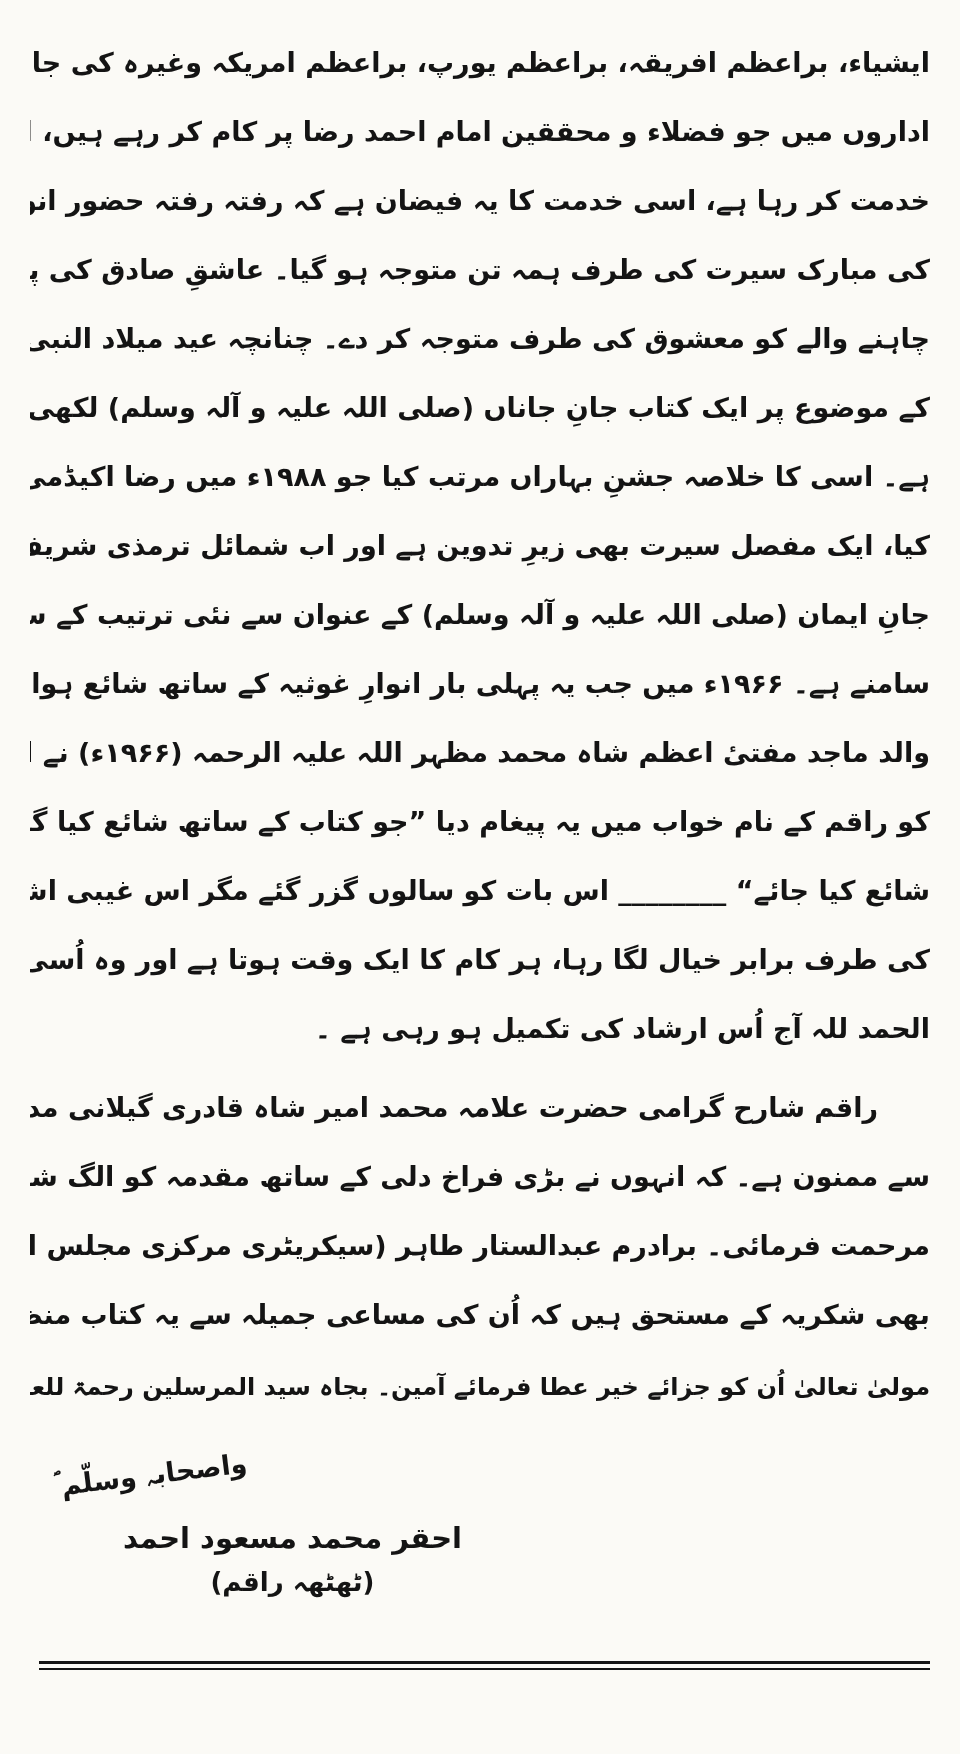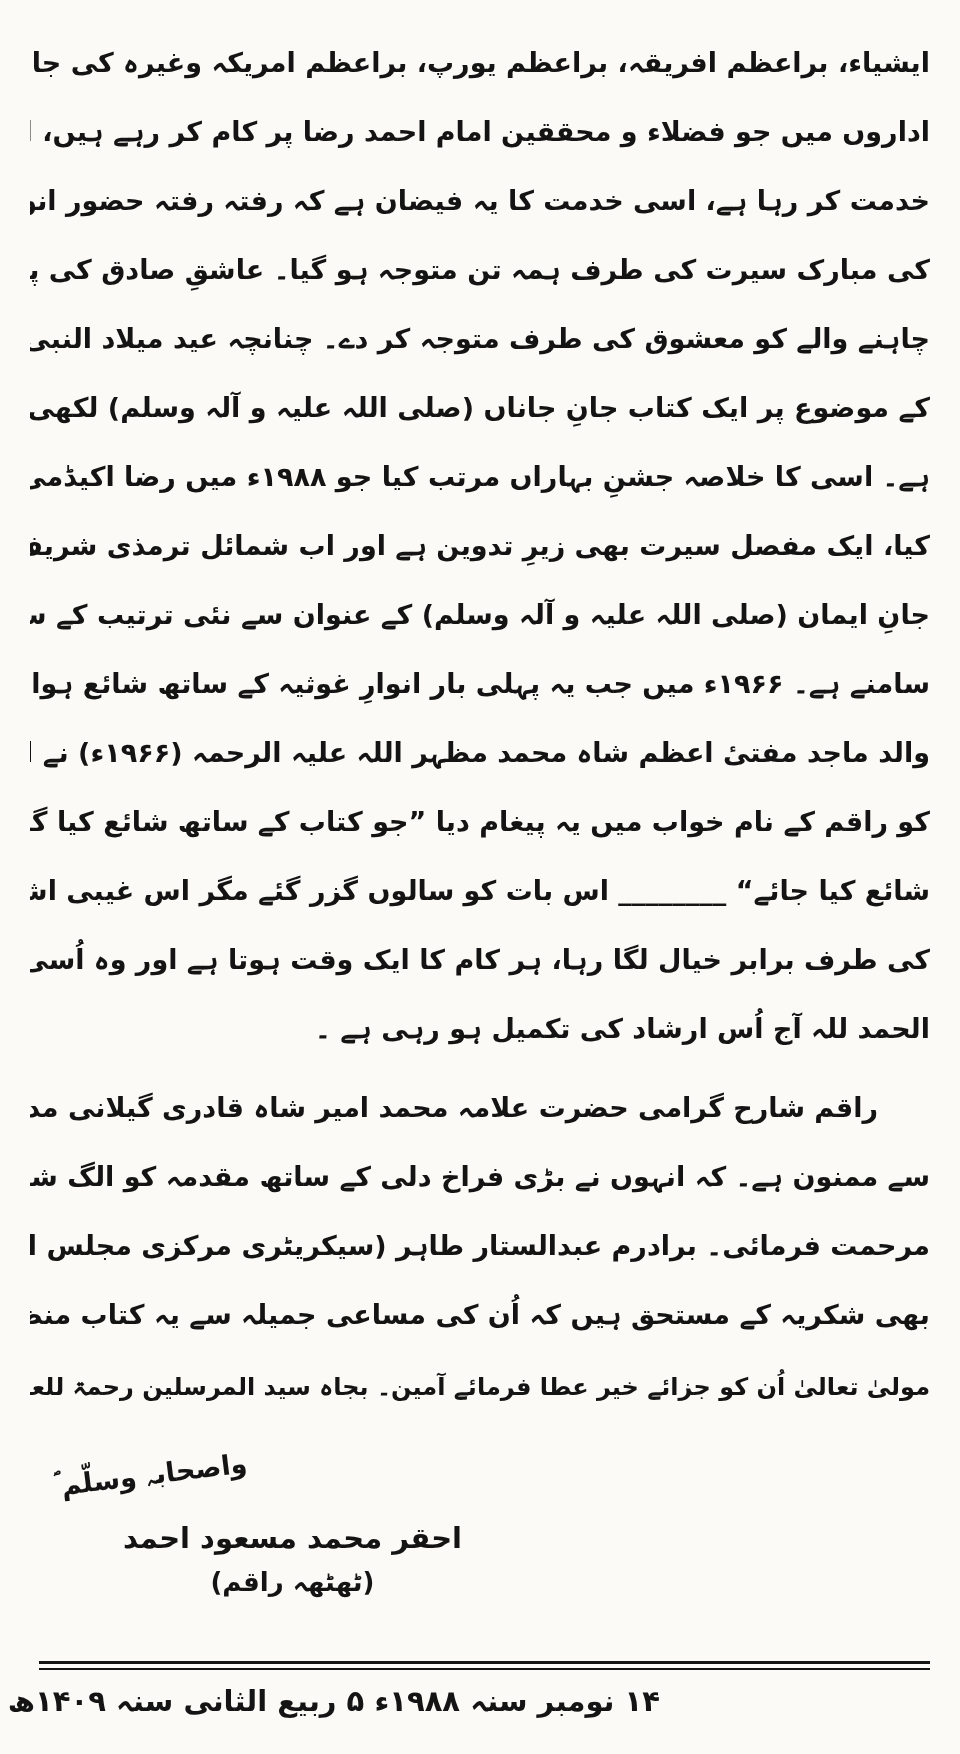--- a/index.html
+++ b/index.html
@@ -133,15 +133,14 @@
     <div class="salutation">واصحابہ وسلّم ؐ</div>
   </div>
 
   <div class="signature">
     <div class="sig-name">احقر محمد مسعود احمد</div>
     <div class="sig-place">(ٹھٹھہ راقم)</div>
   </div>
 
   <div class="double-rule"></div>
 
-  <div class="date-line">۱۴ نومبر سنہ ۱۹۸۸ء ۵ ربیع الثانی سنہ ۱۴۰۹ھ</div>
 
 </div>
 
 </body></html>

